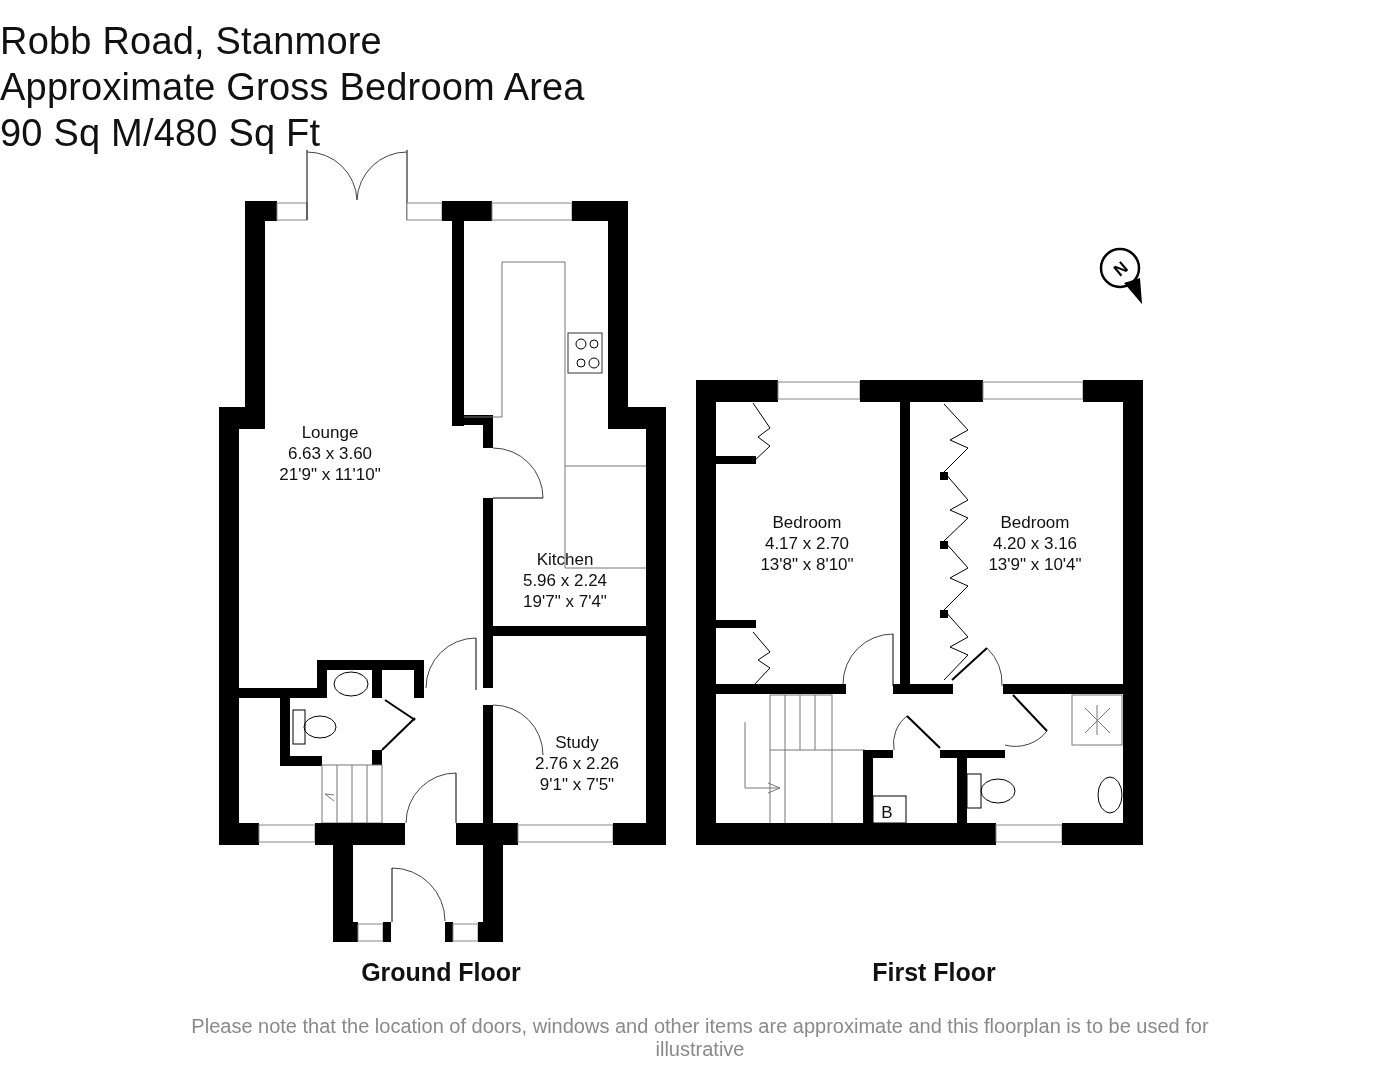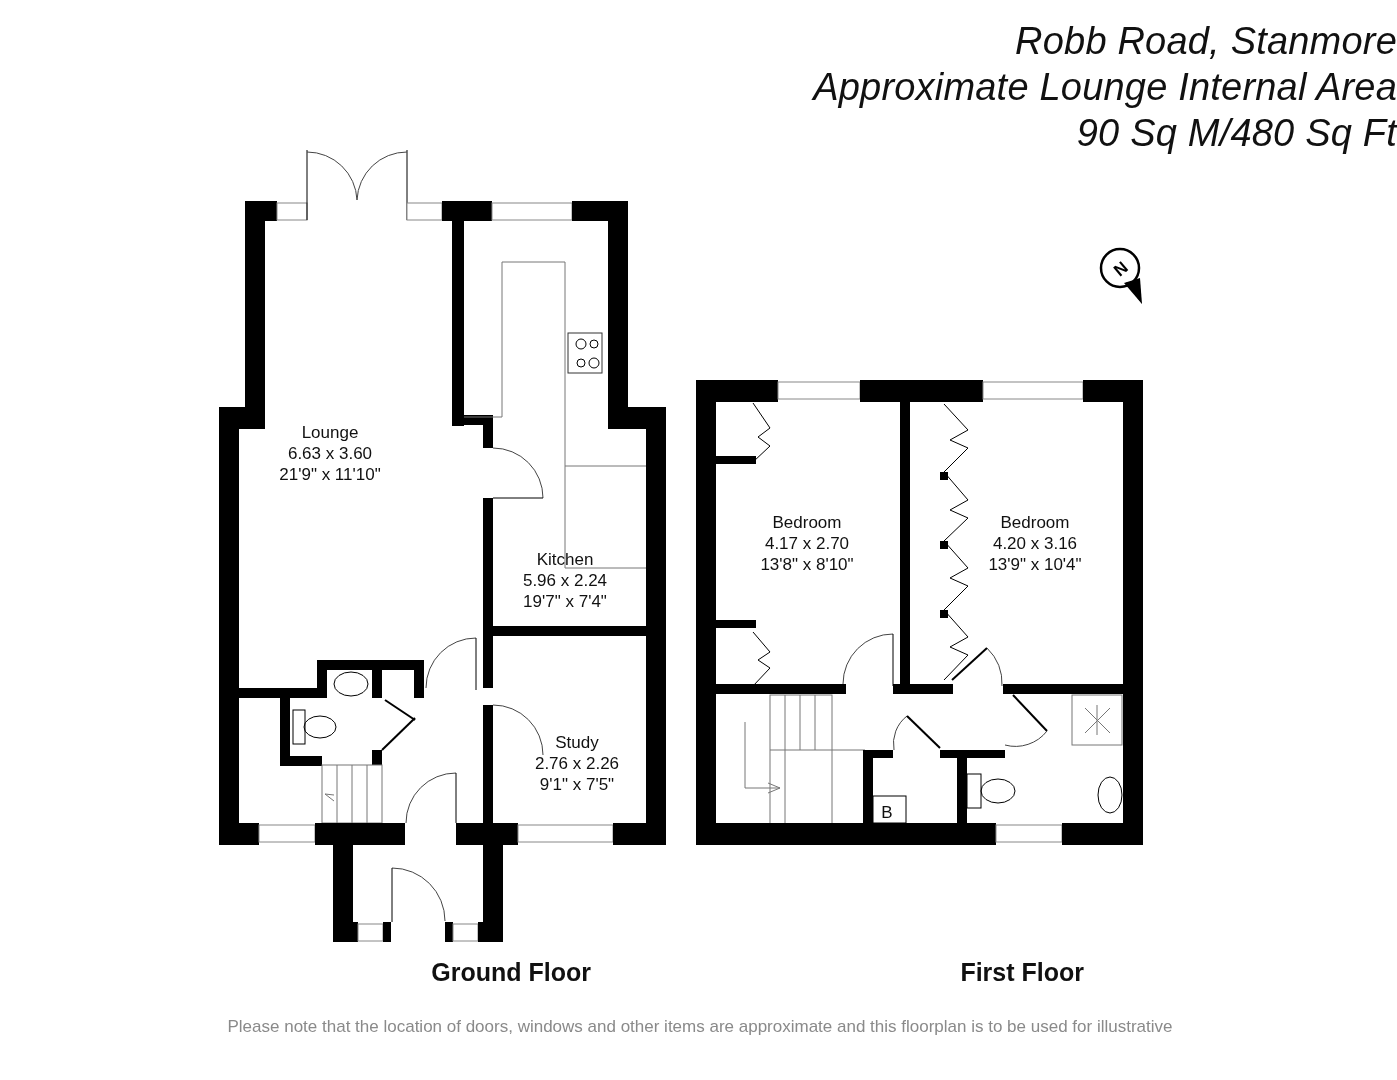--- a/index.html
+++ b/index.html
@@ -1,35 +1,35 @@
 <!DOCTYPE html>
 <html><head>
 <meta charset="utf-8">
 <style>
   html,body{margin:0;padding:0;background:#ffffff;}
   body{width:1397px;height:1080px;position:relative;overflow:hidden;font-family:"Liberation Sans","DejaVu Sans",sans-serif;color:#111;}
-  .title-block{position:absolute;left:0;top:18px;width:1397px;text-align:right;font-style:italic;}
+  .title-block{position:absolute;left:0;top:18px;width:1397px;text-align:left;}
   .title-line{font-size:38px;line-height:46px;color:#111;letter-spacing:0.2px;}
   svg#plan{position:absolute;left:0;top:0;}
   .wall{fill:#000;}
   .win{fill:#fff;stroke:#888;stroke-width:1;}
   .thin{fill:none;stroke:#000;stroke-width:1;}
   .grey{fill:none;stroke:#777;stroke-width:1;}
   .door-leaf{stroke:#000;stroke-width:2;fill:none;}
   .arc{fill:none;stroke:#444;stroke-width:1;}
   .room-text{font-family:"Liberation Sans","DejaVu Sans",sans-serif;font-size:17px;fill:#111;text-anchor:middle;}
-  .floor-label{position:absolute;top:958px;font-size:25px;font-weight:bold;color:#111;text-align:right;width:300px;}
-  .disclaimer{position:absolute;left:150px;top:1015px;width:1100px;text-align:center;font-size:17px;line-height:23px;color:#8a8a8a;}
+  .floor-label{position:absolute;top:958px;font-size:25px;font-weight:bold;color:#111;text-align:center;width:300px;}
+  .disclaimer{position:absolute;left:150px;top:1015px;width:1100px;text-align:center;font-size:20px;line-height:23px;color:#8a8a8a;}
 </style>
 </head>
 <body>
 
 <div class="title-block">
   <div class="title-line">Robb Road, Stanmore</div>
-  <div class="title-line">Approximate Lounge Internal Area</div>
+  <div class="title-line">Approximate Gross Bedroom Area</div>
   <div class="title-line">90 Sq M/480 Sq Ft</div>
 </div>
 
 <svg id="plan" width="1397" height="1080" viewBox="0 0 1397 1080">
 
   <g>
 
     <rect class="wall" x="245" y="201" width="20" height="208"></rect>
     <rect class="wall" x="219" y="407" width="46" height="22"></rect>
     <rect class="wall" x="219" y="407" width="20" height="438"></rect>

